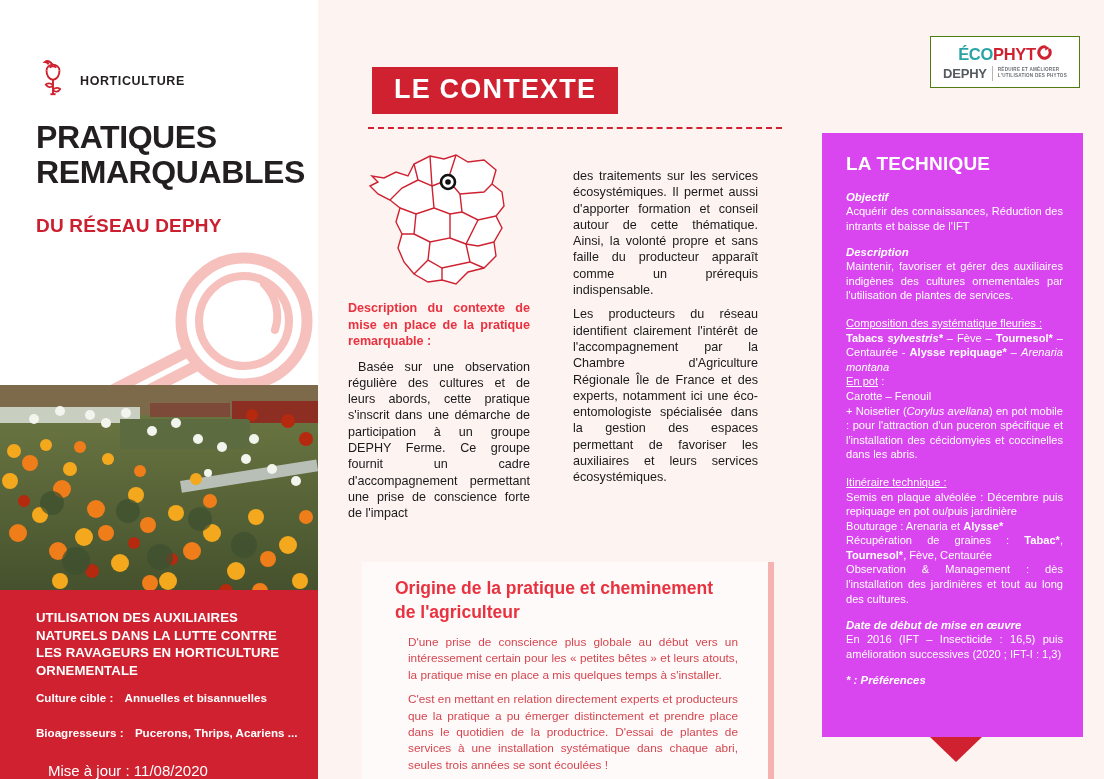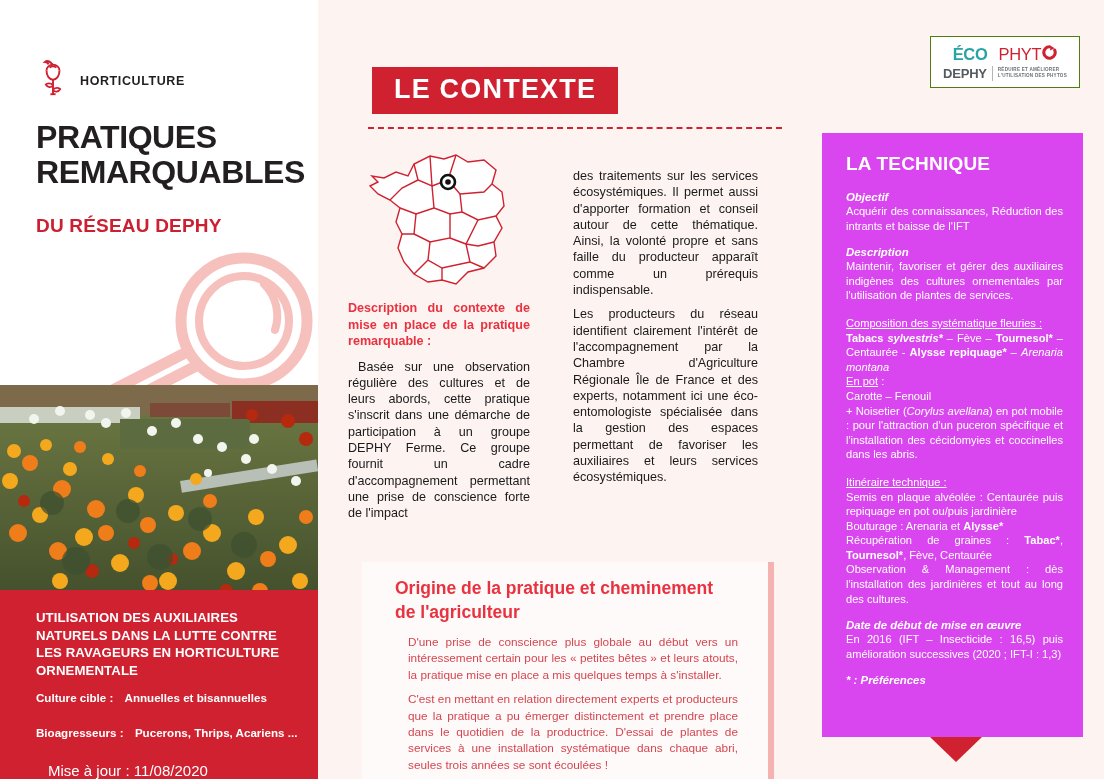--- a/index.html
+++ b/index.html
@@ -103,21 +103,21 @@
 
   
   .right-col{position:absolute;left:822px;top:0;width:282px;height:779px;background:#fdf3f1;}
   .logo-box{
     position:absolute;left:108px;top:36px;width:148px;height:50px;
     background:#ffffff;border:1px solid #4d7c0f;
     display:flex;flex-direction:column;justify-content:center;
   }
   .logo-row1{display:flex;align-items:center;justify-content:center;margin-top:1px;}
   .logo-eco{color:#2aa3a3;font-size:16.5px;font-weight:bold;letter-spacing:-0.3px;}
-  .logo-phyt{color:#cf2130;font-size:16.5px;font-weight:normal;letter-spacing:-0.3px;padding-left:11px;}
+  .logo-phyt{color:#cf2130;font-size:16.5px;font-weight:bold;letter-spacing:-0.3px;}
   .logo-o{margin-left:1px;}
   .logo-row2{display:flex;align-items:center;justify-content:center;gap:5px;margin-top:2px;}
   .logo-dephy{color:#555a5e;font-size:13px;font-weight:bold;letter-spacing:-0.2px;}
   .logo-bar{width:1px;height:15px;background:#b9b4b2;}
   .logo-tag{color:#6b7075;font-size:4.6px;line-height:6px;font-weight:bold;letter-spacing:.25px;}
 
   .tech-panel{
     position:absolute;left:0;top:133px;width:261px;background:#d946ef;color:#ffffff;
     padding:0;height:604px;
   }
@@ -366,21 +366,21 @@
         <div class="t-h">Description</div>
         <p class="t-p">Maintenir, favoriser et gérer des auxiliaires indigènes des cultures ornementales par l'utilisation de plantes de services.</p>
 
         <div class="t-u">Composition des systématique fleuries :</div>
         <div class="t-block" style="margin-bottom:0"><b>Tabacs </b><b><i>sylvestris*</i></b><span> – Fève – </span><b>Tournesol*</b><span> – Centaurée - </span><b>Alysse repiquage*</b><span> – </span><i>Arenaria montana</i></div>
         <div class="t-block" style="margin-bottom:0"><span style="text-decoration:underline">En pot</span><span> :</span></div>
         <div class="t-block" style="margin-bottom:0">Carotte – Fenouil</div>
         <div class="t-block"><span>+ Noisetier (</span><i>Corylus avellana</i><span>) en pot mobile : pour l'attraction d'un puceron spécifique et l'installation des cécidomyies et coccinelles dans les abris.</span></div>
 
         <div class="t-u">Itinéraire technique :</div>
-        <div class="t-block" style="margin-bottom:0">Semis en plaque alvéolée : Centaurée puis repiquage en pot ou/puis jardinière</div>
+        <div class="t-block" style="margin-bottom:0">Semis en plaque alvéolée : Décembre puis repiquage en pot ou/puis jardinière</div>
         <div class="t-block" style="margin-bottom:0"><span>Bouturage : Arenaria et </span><b>Alysse*</b></div>
         <div class="t-block" style="margin-bottom:0"><span>Récupération de graines : </span><b>Tabac*</b><span>, </span><b>Tournesol*</b><span>, Fève, Centaurée</span></div>
         <div class="t-block">Observation &amp; Management : dès l'installation des jardinières et tout au long des cultures.</div>
 
         <div class="t-h">Date de début de mise en œuvre</div>
         <p class="t-p">En 2016 (IFT – Insecticide : 16,5) puis amélioration successives (2020 ; IFT-I : 1,3)</p>
 
         <div class="t-h">* : Préférences</div>
       </div>
     </div>

